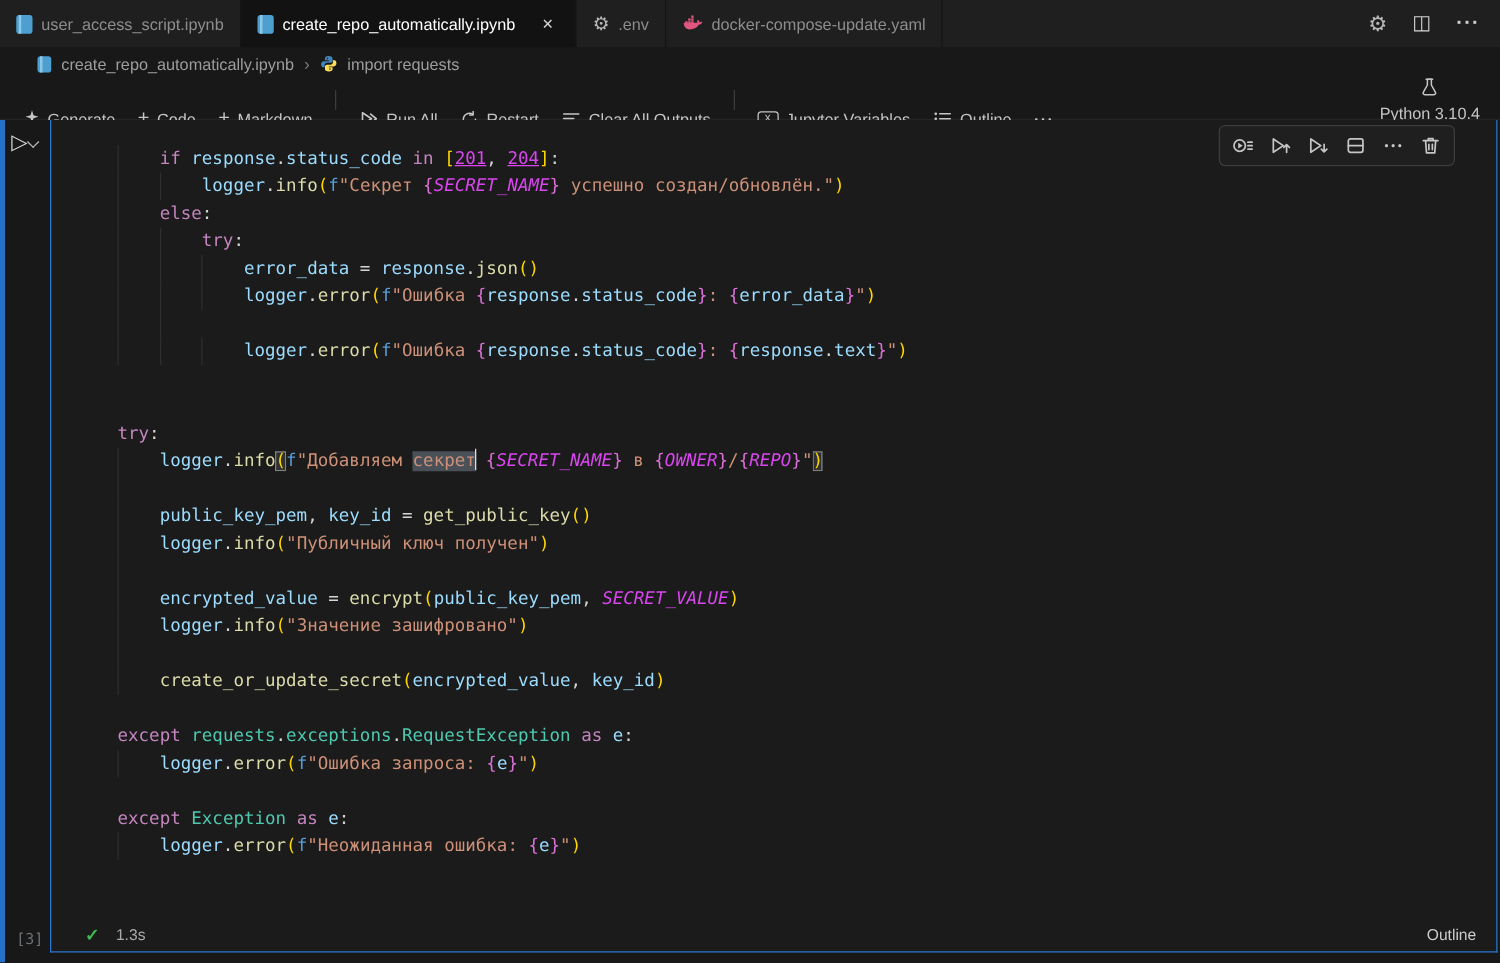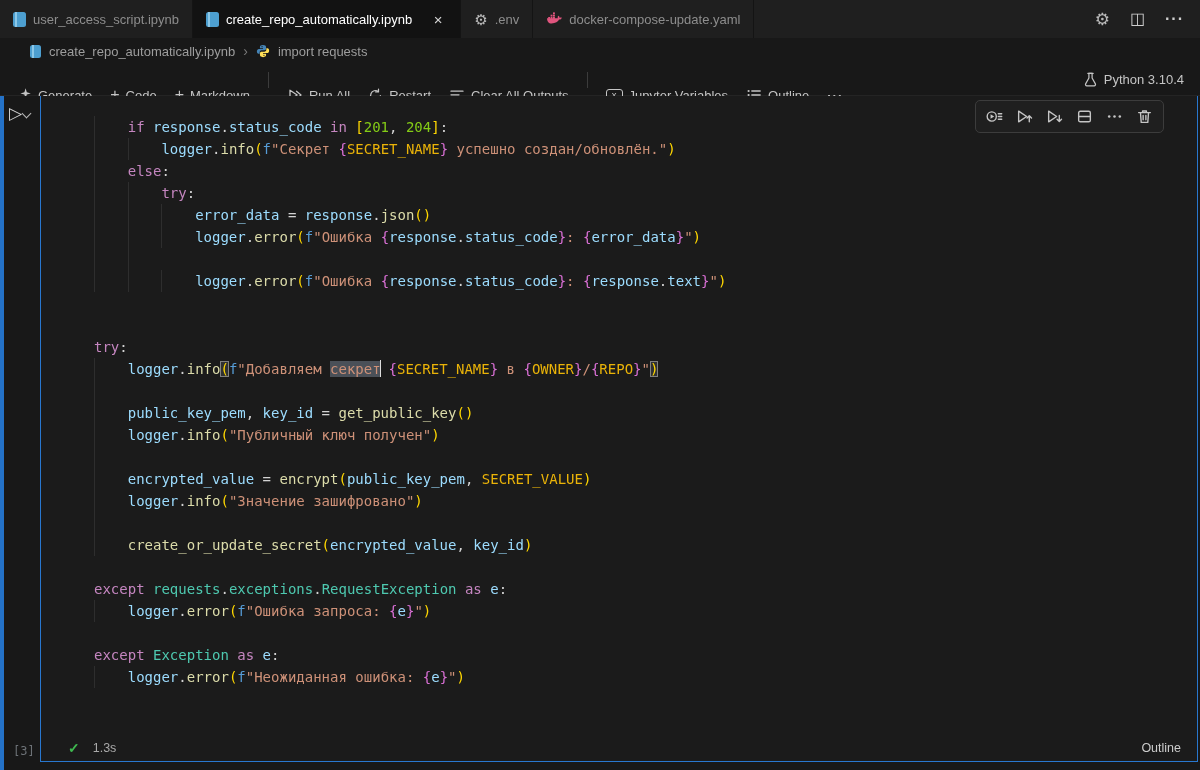--- a/index.html
+++ b/index.html
@@ -27,21 +27,21 @@
                  font-size:13px; color:#9d9d9d; background:#181818; }
   .crumb { cursor:pointer; }
   .crumb-sep { color:#7a7a7a; font-size:14px; }
   
   .nbtoolbar { height:32px; display:flex; align-items:center; gap:2px; padding:0 8px;
                font-size:13px; color:#c5c5c5; border-bottom:1px solid #242424; background:#181818; }
   .tbtn { display:flex; align-items:center; gap:6px; padding:4px 8px; border-radius:4px; cursor:pointer; white-space:nowrap;margin-top:31px; }
   .tbtn svg { display:block; }
   .tb-divider { width:1px; height:16px; background:#3c3c3c; margin:0 8px; }
   .plus-glyph { font-size:16px; line-height:1; color:#c5c5c5; }
-  .kernel { margin-left:auto; display:flex; gap:6px; padding-right:8px; cursor:pointer; }
+  .kernel { margin-left:auto; display:flex; align-items:center; gap:6px; padding-right:8px; cursor:pointer;flex-direction:column; }
   .icon-stroke { stroke:#c5c5c5; stroke-width:1.3; fill:none; stroke-linecap:round; stroke-linejoin:round; }
   .icon-fill { fill:#c5c5c5; }
   
   .notebook { position:relative; height:674px; background:#181818; }
   .focus-bar { position:absolute; left:0; top:0; width:4px; height:100%; background:#2472c8; }
   .run-controls { position:absolute; left:9px; top:9px; display:flex; align-items:flex-start; gap:1px;
                   color:#d4d4d4; cursor:pointer; }
   .run-tri { font-size:17px; line-height:1; }
   .run-chev { width:7px; height:7px; border-right:1.4px solid #b9b9b9; border-bottom:1.4px solid #b9b9b9;
               transform:rotate(45deg); margin-top:5px; }
@@ -51,24 +51,24 @@
             border:1.5px solid #2877cf; border-top:none; background:#1b1b1b; }
   .code { position:absolute; top:20px; left:53px; right:2px;
           font-family:"DejaVu Sans Mono","Liberation Mono",monospace; font-size:14px; line-height:22px; }
   .code-line { position:relative; white-space:pre; height:22px; }
   .guide { position:absolute; top:0; height:22px; width:1px; background:#2e2e2e; }
   .tk-ws,.tk-pl,.tk-pu { color:#d4d4d4; }
   .tk-kw { color:#c586c0; }
   .tk-va { color:#9cdcfe;text-align:right; }
   .tk-fn { color:#dcdcaa; }
   .tk-cl { color:#4ec9b0; }
-  .tk-nu { color:#84cc16; }
+  .tk-nu { color:#d946ef;text-decoration:underline; }
   .tk-st { color:#ce9178; }
   .tk-fp { color:#569cd6; }
-  .tk-co { color:#eab308; }
+  .tk-co { color:#d946ef;font-style:italic; }
   .tk-b1 { color:#ffd700; }
   .tk-b2 { color:#da70d6; }
   .tk-bm { color:#ffd700; background:rgba(90,93,94,.35); box-shadow:inset 0 0 0 1px #818181; }
   .tk-sel { color:#ce9178; background:#4a5058; }
   .tk-cur { display:inline-block; width:1.5px; height:17px; background:#dddddd; margin:0 -1px; vertical-align:-3px; }
   .cell-status { position:absolute; left:0; right:0; bottom:2px; height:22px; display:flex; align-items:center;
                  padding:0 16px 0 27px; font-size:12.5px; color:#a9a9a9; }
   .check-glyph { color:#3fb950; font-size:14px; font-weight:bold; margin-right:13px; }
   .cell-lang { margin-left:auto; color:#cccccc; cursor:pointer; }
   .cell-toolbar { position:absolute; top:4px; right:36px; height:33px; display:flex; align-items:center;

